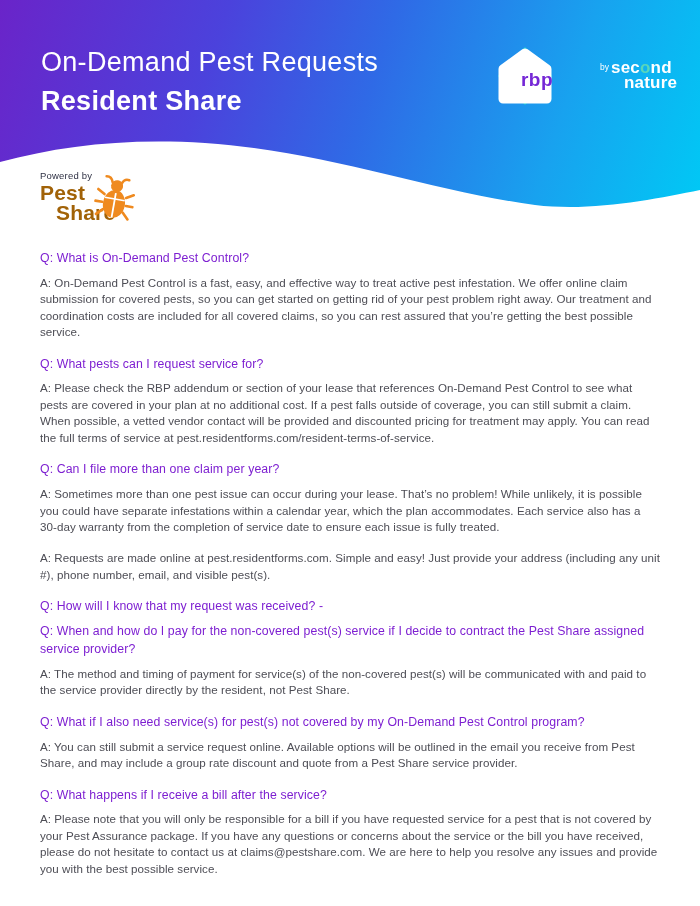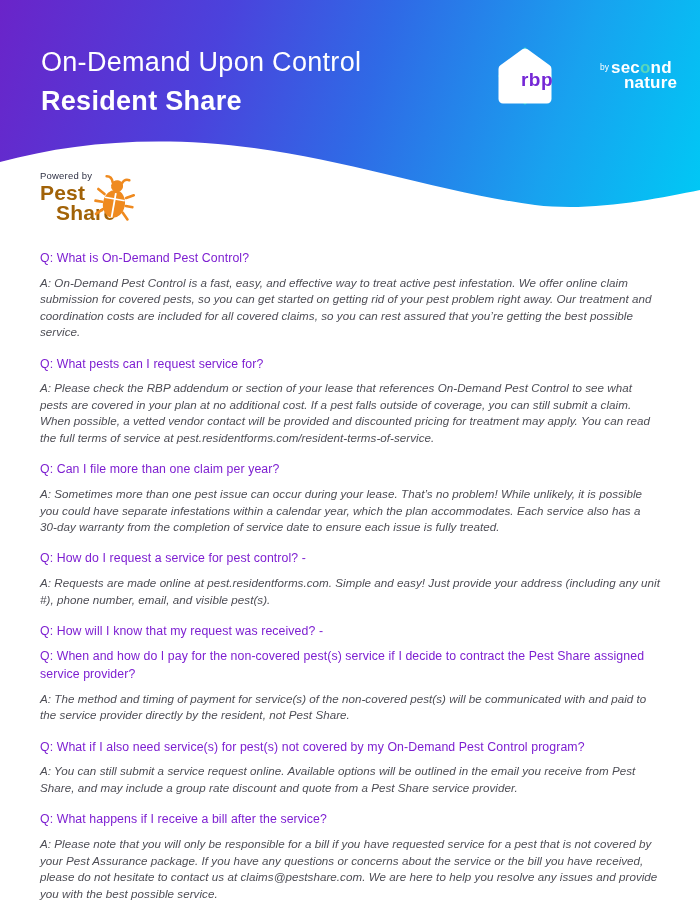--- a/index.html
+++ b/index.html
@@ -58,29 +58,29 @@
 
   
   .content { padding:38px 40px 0 40px; width:700px; }
   .faq { margin-bottom:0; }
   .question {
     color:#7d1fd1; font-size:12.3px; font-weight:400;
     line-height:1.45; margin-bottom:7px; letter-spacing:0.1px;
   }
   .answer {
     color:#4d4d55; font-size:11.6px; font-weight:400;
-    line-height:1.42; margin-bottom:15px; max-width:624px; letter-spacing:0.05px;font-style:italic;
+    line-height:1.42; margin-bottom:15px; max-width:624px; letter-spacing:0.05px;
   }
 </style>
 </head>
 <body>
 
 <div class="header">
   <div class="title-block">
-    <div class="title-line1">On-Demand Upon Control</div>
+    <div class="title-line1">On-Demand Pest Requests</div>
     <div class="title-line2">Resident Share</div>
   </div>
 
   <div class="rbp-group">
     <div class="rbp-badge">
       <svg width="58" height="62" viewBox="0 0 58 62">
         <path d="M29 2 L56 31 L29 60 L2 31 Z" fill="#1fd0d4"></path>
         <path d="M29 8 L51 24 L51 54 L7 54 L7 24 Z" fill="#ffffff" stroke="#ffffff" stroke-width="9" stroke-linejoin="round"></path>
       </svg>
       <div class="rbp-text">rbp</div>
@@ -130,21 +130,20 @@
     <div class="question">Q: What pests can I request service for?</div>
     <div class="answer">A: Please check the RBP addendum or section of your lease that references On-Demand Pest Control to see what pests are covered in your plan at no additional cost. If a pest falls outside of coverage, you can still submit a claim. When possible, a vetted vendor contact will be provided and discounted pricing for treatment may apply. You can read the full terms of service at pest.residentforms.com/resident-terms-of-service.</div>
   </div>
 
   <div class="faq">
     <div class="question">Q: Can I file more than one claim per year?</div>
     <div class="answer">A: Sometimes more than one pest issue can occur during your lease. That’s no problem! While unlikely, it is possible you could have separate infestations within a calendar year, which the plan accommodates. Each service also has a 30-day warranty from the completion of service date to ensure each issue is fully treated.</div>
   </div>
 
   <div class="faq">
-    <div class="question">Q: How do I request a service for pest control? -</div>
     <div class="answer">A: Requests are made online at pest.residentforms.com. Simple and easy! Just provide your address (including any unit #), phone number, email, and visible pest(s).</div>
   </div>
 
   <div class="faq">
     <div class="question">Q: How will I know that my request was received? -</div>
   </div>
 
   <div class="faq">
     <div class="question">Q: When and how do I pay for the non-covered pest(s) service if I decide to contract the Pest Share assigned service provider?</div>
     <div class="answer">A: The method and timing of payment for service(s) of the non-covered pest(s) will be communicated with and paid to the service provider directly by the resident, not Pest Share.</div>

